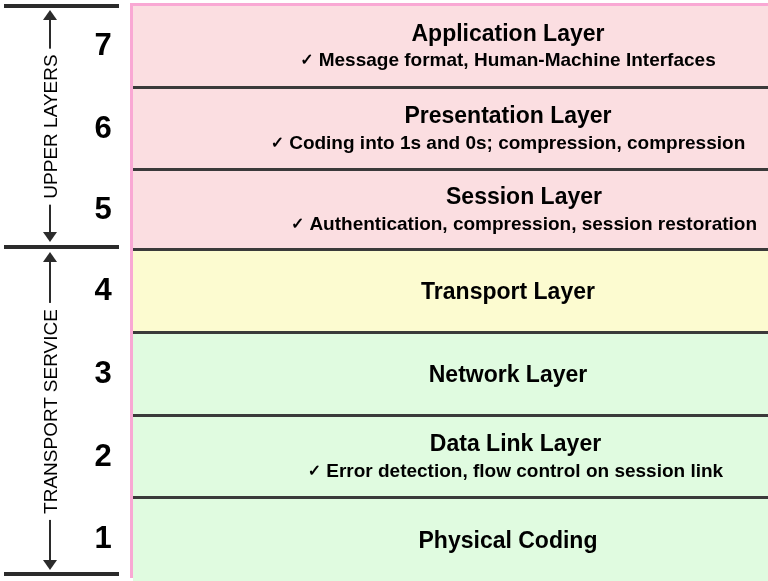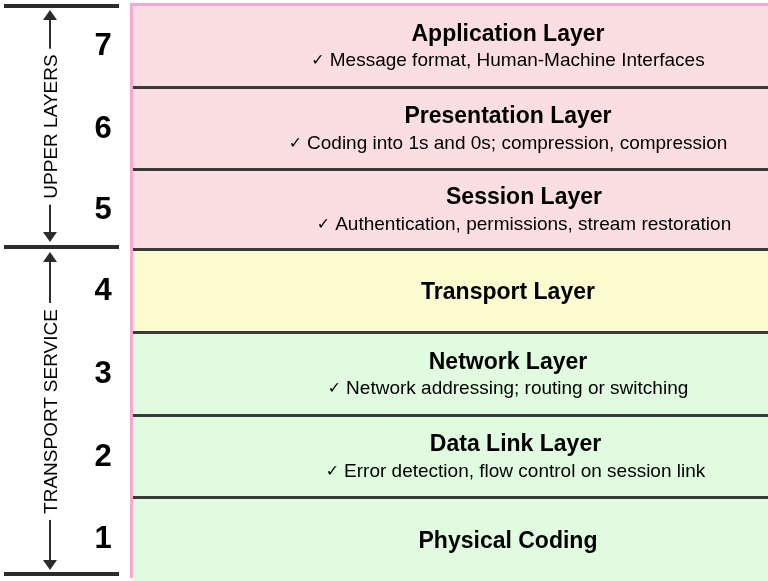--- a/index.html
+++ b/index.html
@@ -140,21 +140,21 @@
 
   .layer-title {
     font-size: 23px;
     font-weight: bold;
     color: #000000;
     line-height: 1.15;
     text-align: center;
   }
   .layer-desc {
     font-size: 19px;
-    font-weight: 400;
+    font-weight: 700;
     color: #000000;
     line-height: 1.2;
     text-align: center;
     margin-top: 3px;
     white-space: nowrap;
   }
   .check {
     font-size: 16px;
     margin-right: 5px;
     position: relative;
@@ -210,30 +210,29 @@
       <div class="layer-desc"><span class="check">✓</span><span>Message format, Human-Machine Interfaces</span></div>
     </div>
 
     <div class="layer" style="height: 82px; background: rgb(251, 222, 225);">
       <div class="layer-title">Presentation Layer</div>
       <div class="layer-desc"><span class="check">✓</span><span>Coding into 1s and 0s; compression, compression</span></div>
     </div>
 
     <div class="layer" style="height: 80px; background: rgb(251, 222, 225); padding-left: 32px;">
       <div class="layer-title">Session Layer</div>
-      <div class="layer-desc"><span class="check">✓</span><span>Authentication, permissions, stream restoration</span></div>
+      <div class="layer-desc"><span class="check">✓</span><span>Authentication, compression, session restoration</span></div>
     </div>
 
     <div class="layer" style="height: 83px; background: rgb(252, 251, 208);">
       <div class="layer-title">Transport Layer</div>
     </div>
 
     <div class="layer" style="height: 83px; background: rgb(224, 251, 224);">
       <div class="layer-title">Network Layer</div>
-      <div class="layer-desc"><span class="check">✓</span><span>Network addressing; routing or switching</span></div>
     </div>
 
     <div class="layer" style="height: 82px; background: rgb(224, 251, 224); padding-left: 15px;">
       <div class="layer-title">Data Link Layer</div>
       <div class="layer-desc"><span class="check">✓</span><span>Error detection, flow control on session link</span></div>
     </div>
 
     <div class="layer" style="height: 82px; background: rgb(224, 251, 224);">
       <div class="layer-title">Physical Coding</div>
     </div>

